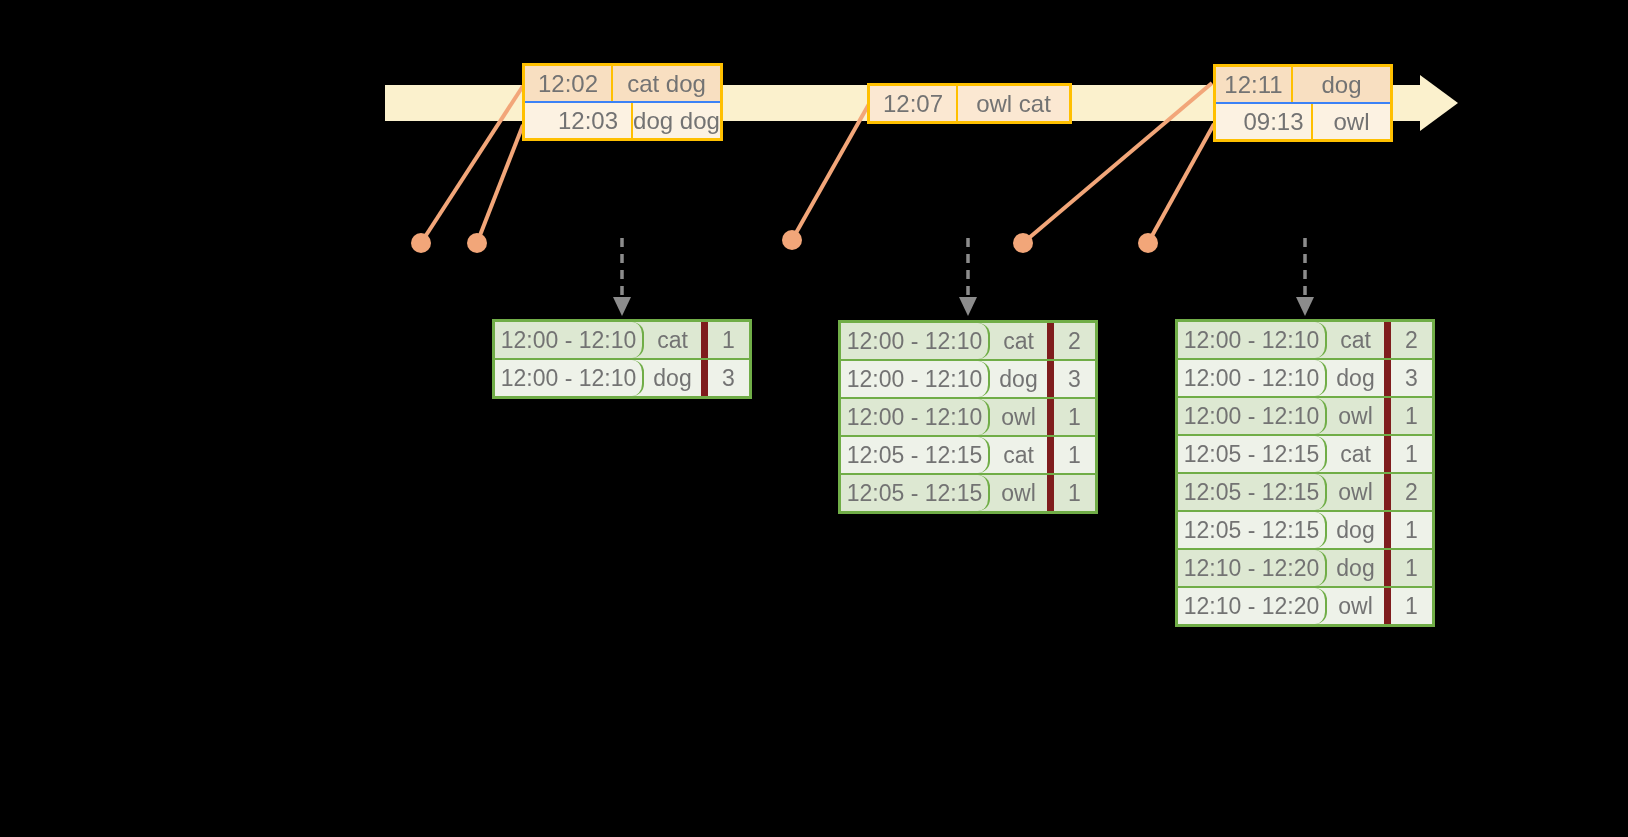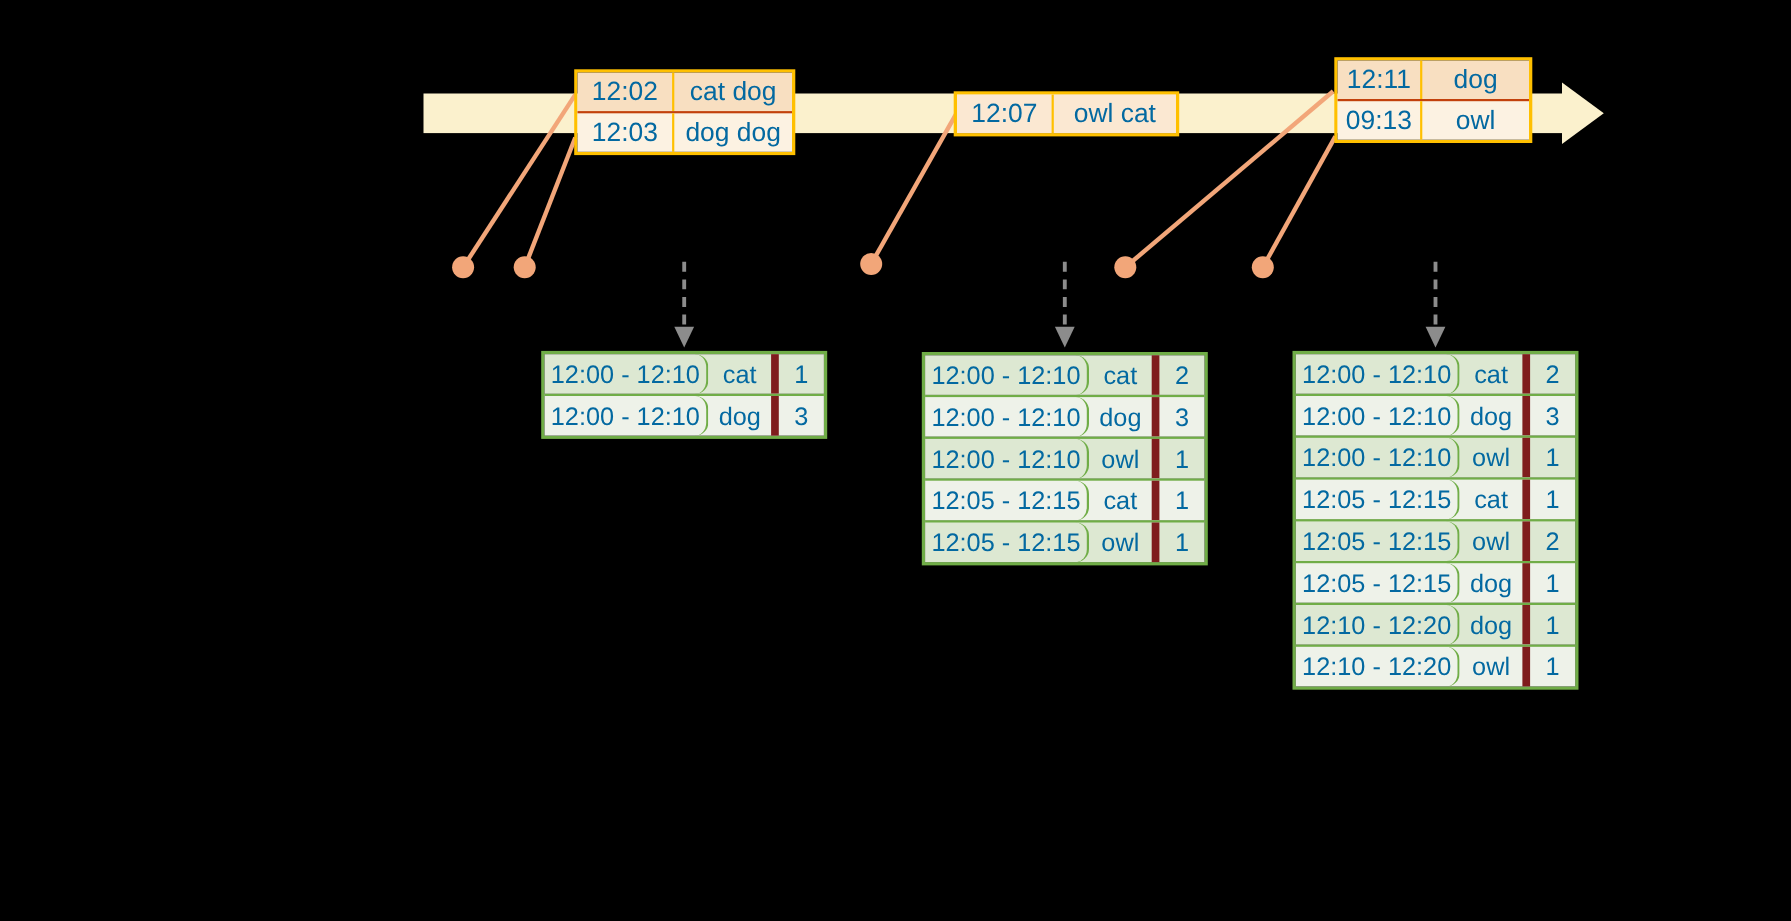--- a/index.html
+++ b/index.html
@@ -1,34 +1,34 @@
 <!DOCTYPE html>
 <html><head>
 <meta charset="utf-8">
 <style>
   html,body{margin:0;padding:0;background:#000;}
   #stage{position:relative;width:1628px;height:837px;background:#000;overflow:hidden;
-         font-family:"Liberation Sans", sans-serif;color:#0369a1;}
+         font-family:"Liberation Sans", sans-serif;color:#737373;}
   #art{position:absolute;left:0;top:0;}
 
   
   .event-box{position:absolute;border:3px solid #FFC000;display:flex;flex-direction:column;box-sizing:border-box;}
   .event-row{display:flex;height:35px;}
-  .event-row + .event-row{border-top:2px solid #c2410c;}
+  .event-row + .event-row{border-top:2px solid #3b82f6;padding-left:20px;}
   .event-time,.event-words{display:flex;align-items:center;justify-content:center;
       font-size:24px;line-height:1;}
   .event-time{border-right:2px solid #FFC000;}
   .event-box .event-row:nth-of-type(odd){background:#F8DFC1;}
   .event-box .event-row:nth-of-type(even){background:#FCF2E2;}
   #event-box-1{left:522px;top:63px;width:201px;}
   #event-box-1 .event-time{width:86px;} #event-box-1 .event-words{flex:1;text-align:center;}
   #event-box-2{left:867px;top:83px;width:205px;}
   #event-box-2 .event-time{width:86px;} #event-box-2 .event-words{flex:1;}
   #event-box-2 .event-row:nth-of-type(odd){background:#FBE8D2;}
-  #event-box-3{left:1213px;top:52px;width:180px;}
+  #event-box-3{left:1213px;top:64px;width:180px;}
   #event-box-3 .event-time{width:75px;} #event-box-3 .event-words{flex:1;}
 
   
   .rtable{position:absolute;border:3px solid #70AD47;display:flex;flex-direction:column;box-sizing:border-box;width:260px;}
   .trow{display:flex;height:36px;}
   .trow + .trow{border-top:2px solid #70AD47;}
   .rtable .trow:nth-of-type(odd){background:#DDE8D2;}
   .rtable .trow:nth-of-type(even){background:#EEF2E9;}
   .cell{display:flex;align-items:center;justify-content:center;font-size:23px;line-height:1;}
   .cell-window{width:147px;border-right:2px solid #70AD47;border-radius:12px;}

